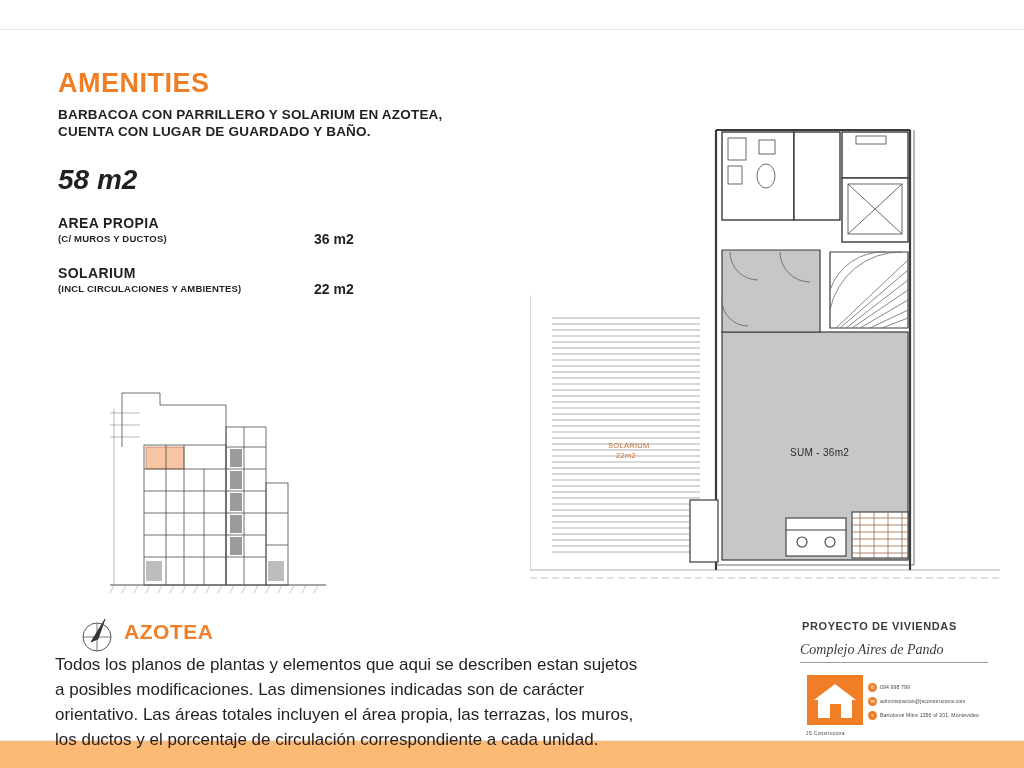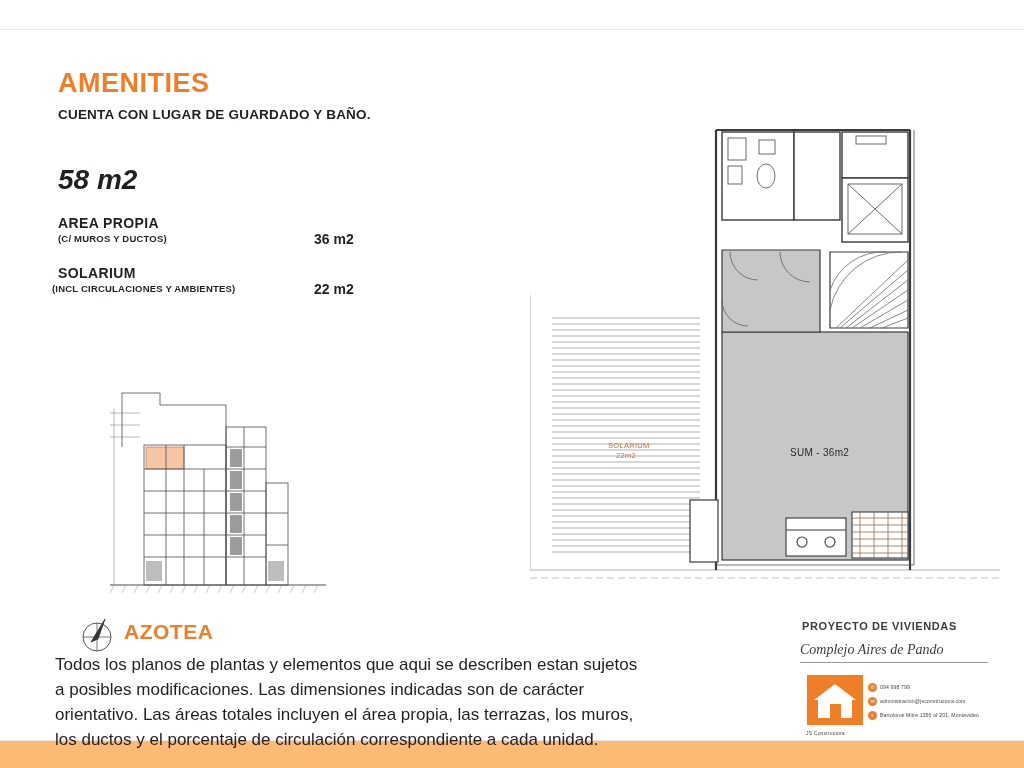--- a/index.html
+++ b/index.html
@@ -81,21 +81,21 @@
   .row-value {
     position: absolute;
     font-size: 14px;
     font-weight: bold;
     margin-top: 16px;
   }
   #r1l { left: 58px; top: 185px; text-align: right; }
   #r1n { left: 58px; top: 203px; }
   #r1v { left: 314px; top: 185px; }
   #r2l { left: 58px; top: 235px; }
-  #r2n { left: 52px; top: 253px; }
+  #r2n { left: 58px; top: 253px; }
   #r2v { left: 314px; top: 235px; }
 
   
   .elevation {
     position: absolute;
     left: 108px; top: 355px;
     width: 220px; height: 215px;
   }
 
   
@@ -201,20 +201,21 @@
 
 <div class="page">
 
   <div class="bar-top"></div>
 
   <div class="sheet">
 
     <div class="amenities-title">AMENITIES</div>
 
     <div class="amenities-sub">
+      <div>BARBACOA CON PARRILLERO Y SOLARIUM EN AZOTEA,</div>
       <div>CUENTA CON LUGAR DE GUARDADO Y BAÑO.</div>
     </div>
 
     <div class="area-total">58 m2</div>
 
     <div class="row-label" id="r1l">AREA PROPIA</div>
     <div class="row-note" id="r1n">(C/ MUROS Y DUCTOS)</div>
     <div class="row-value" id="r1v">36 m2</div>
 
     <div class="row-label" id="r2l">SOLARIUM</div>

